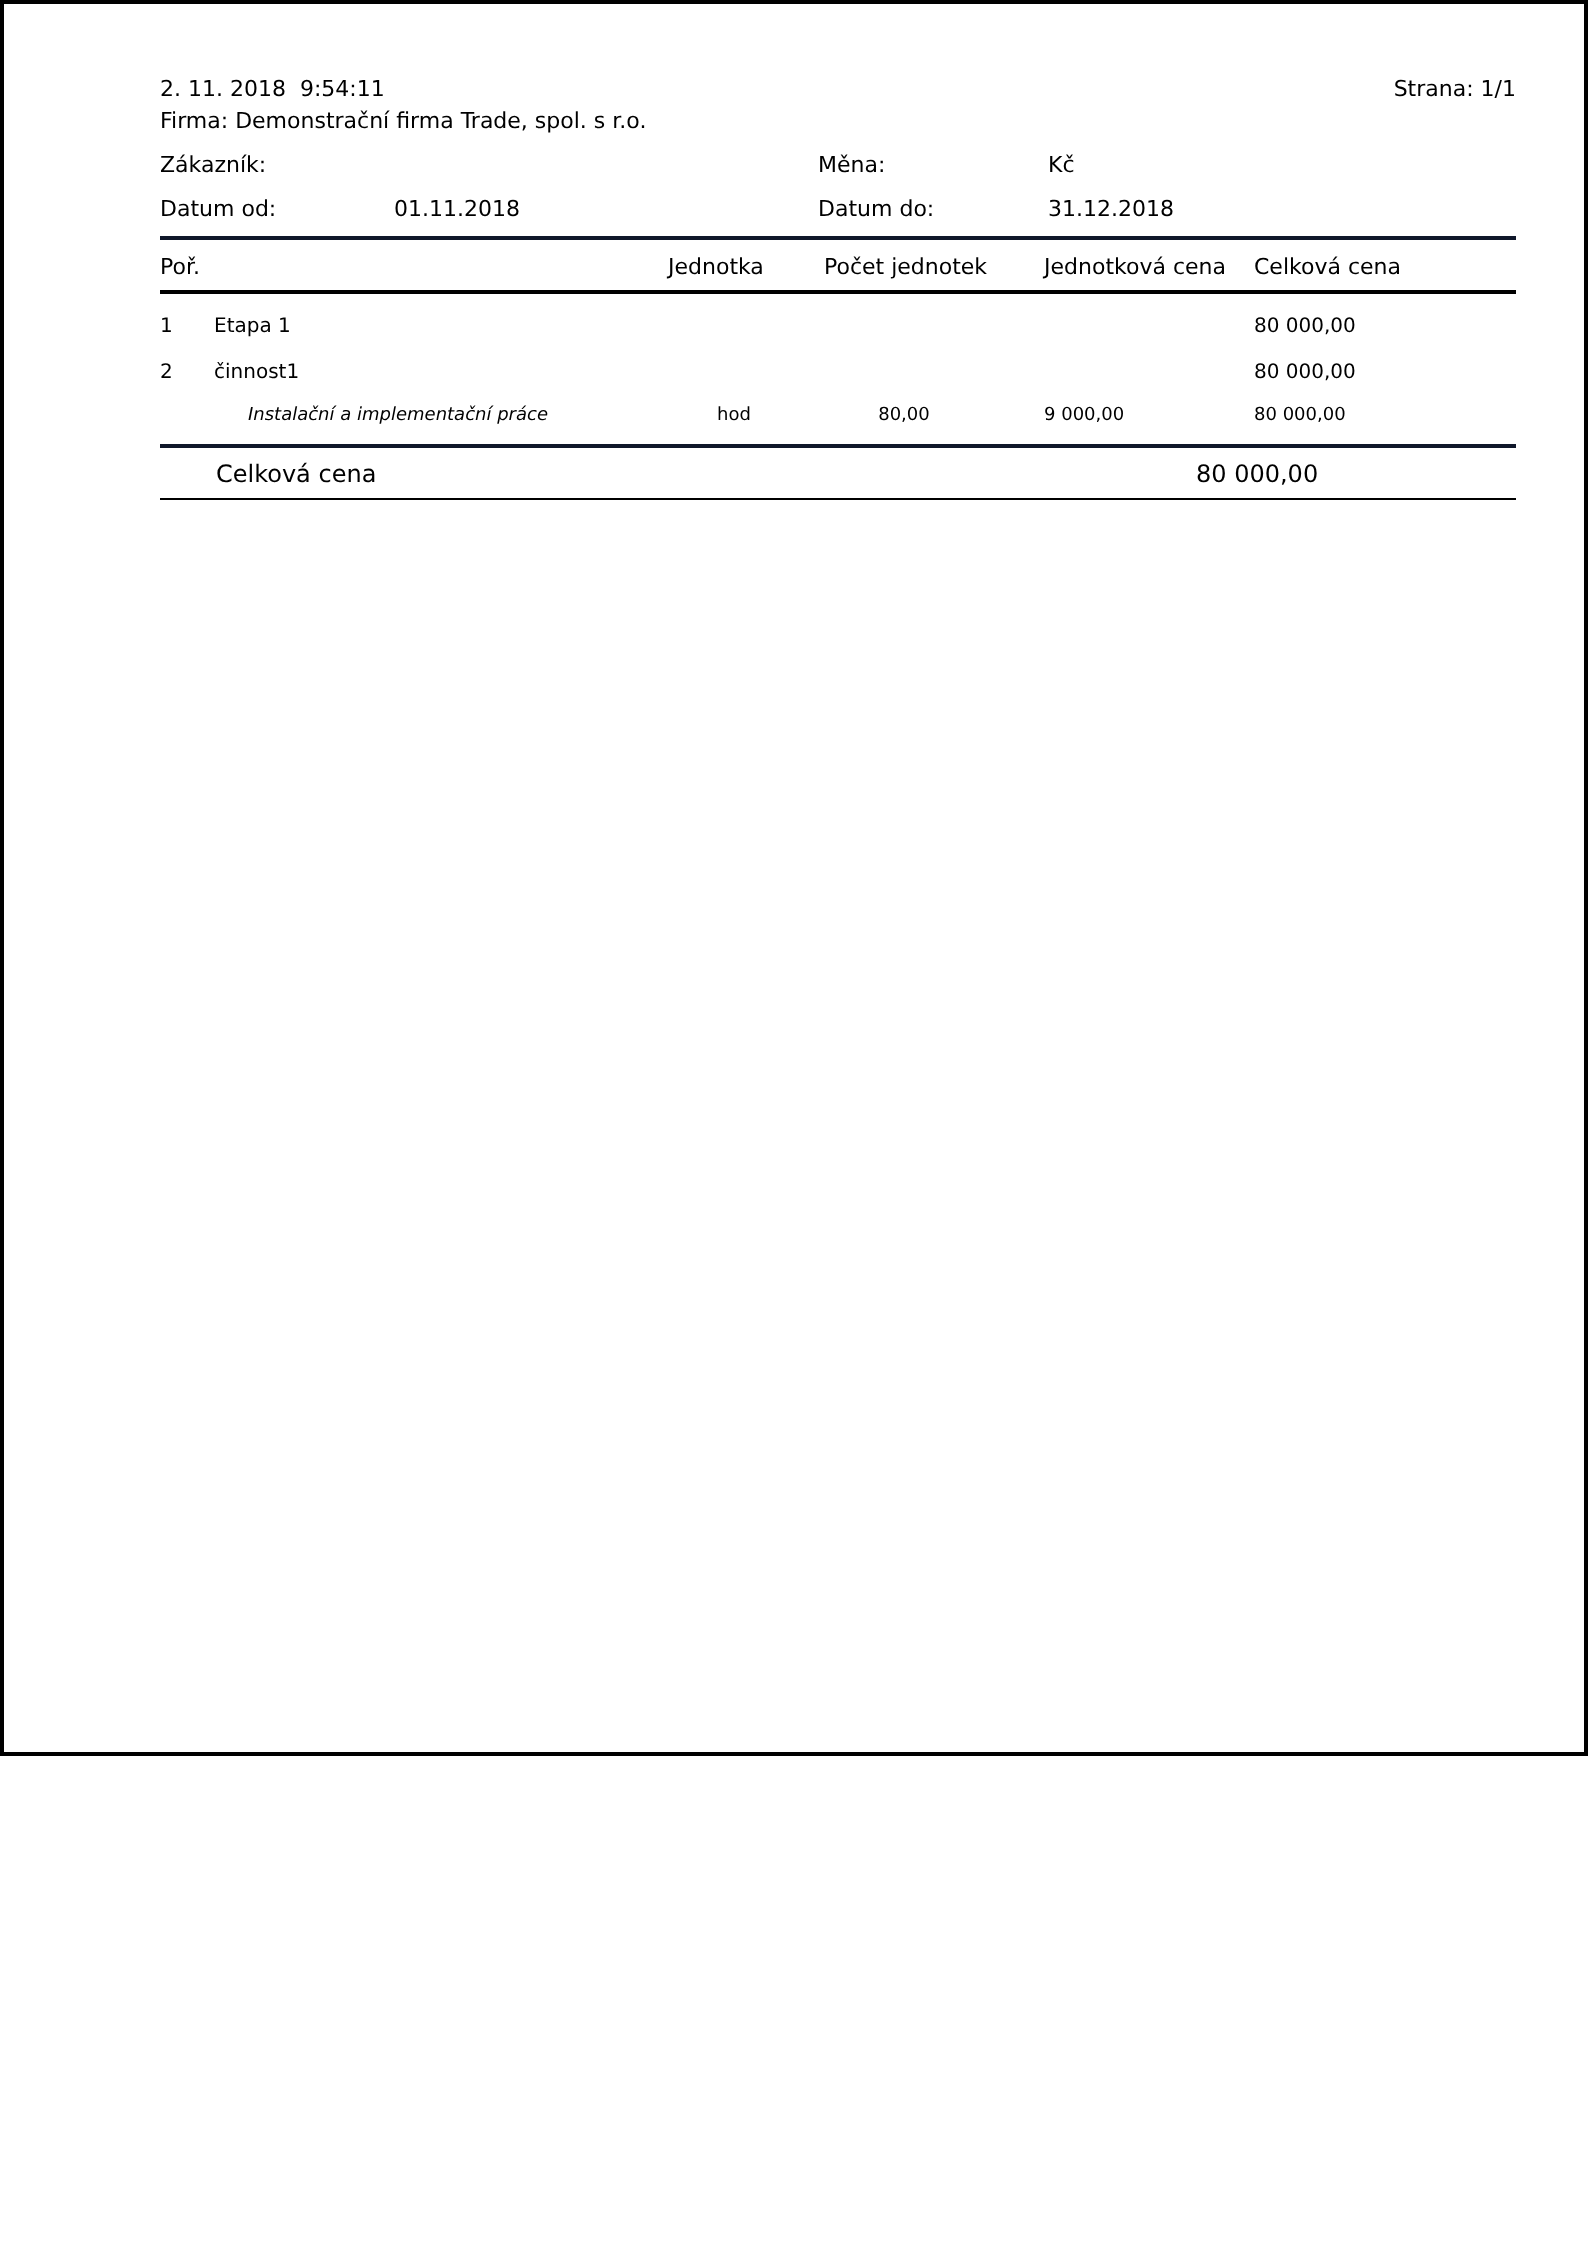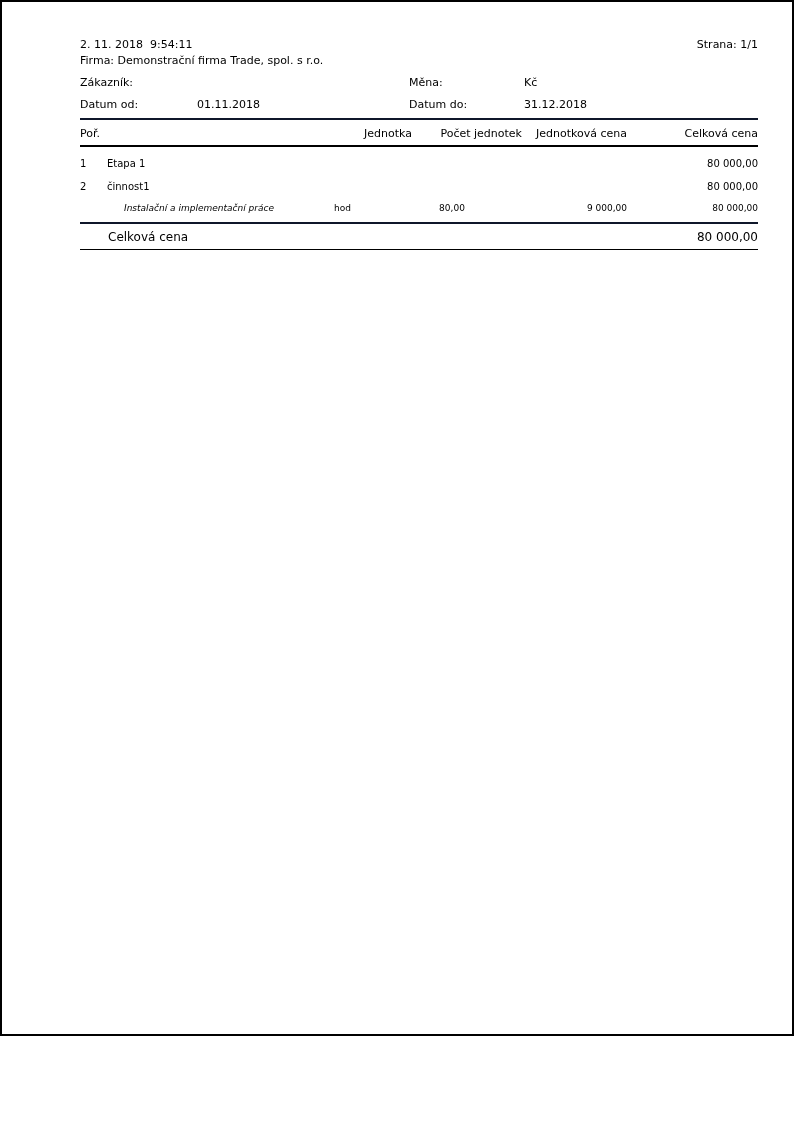--- a/index.html
+++ b/index.html
@@ -3,21 +3,21 @@
 <meta charset="utf-8">
 <style>
   html, body {
     margin: 0;
     padding: 0;
     background: #ffffff;
   }
   .page {
     position: relative;
     width: 794px;
-    height: 1036px;
+    height: 878px;
     box-sizing: border-box;
     background: #ffffff;
     border: 2px solid #000000;
     font-family: "DejaVu Sans", "Liberation Sans", sans-serif;
     color: #000000;
     overflow: hidden;
   }
   .content {
     position: absolute;
     left: 78px;
@@ -55,21 +55,21 @@
     display: grid;
     grid-template-columns: 117px 212px 115px 1fr;
     font-size: 11px;
     height: 22px;
     align-items: center;
   }
   .tbl-grid {
     display: grid;
     grid-template-columns: 27px 227px 78px 110px 105px 131px;
   }
-  .num-cell  { text-align: right; }
+  .num-cell  { }
   .table-header {
     font-size: 11px;
     padding: 7px 0 5px 0;
     border-bottom: 2px solid #000000;
   }
   .item-row {
     font-size: 10px;
     padding-top: 11px;
     line-height: 12px;
   }
@@ -77,21 +77,21 @@
     font-size: 9px;
     padding-top: 10px;
     padding-bottom: 8px;
     line-height: 11px;
     border-bottom: 2px solid #0f172a;
   }
   .detail-row .name-cell {
     font-style: italic;
     padding-left: 17px;
   }
-  .detail-row .unit-cell  { text-align: left; padding-right: 12px; }
+  .detail-row .unit-cell  { text-align: center; padding-right: 12px; }
   .detail-row .qty-cell   { text-align: center; padding-right: 30px; }
   .total-row {
     display: grid;
     grid-template-columns: 28px 1fr 160px;
     font-size: 12px;
     padding: 6px 0 5px 0;
     line-height: 14px;
     border-bottom: 1px solid #000000;
   }
 </style>

